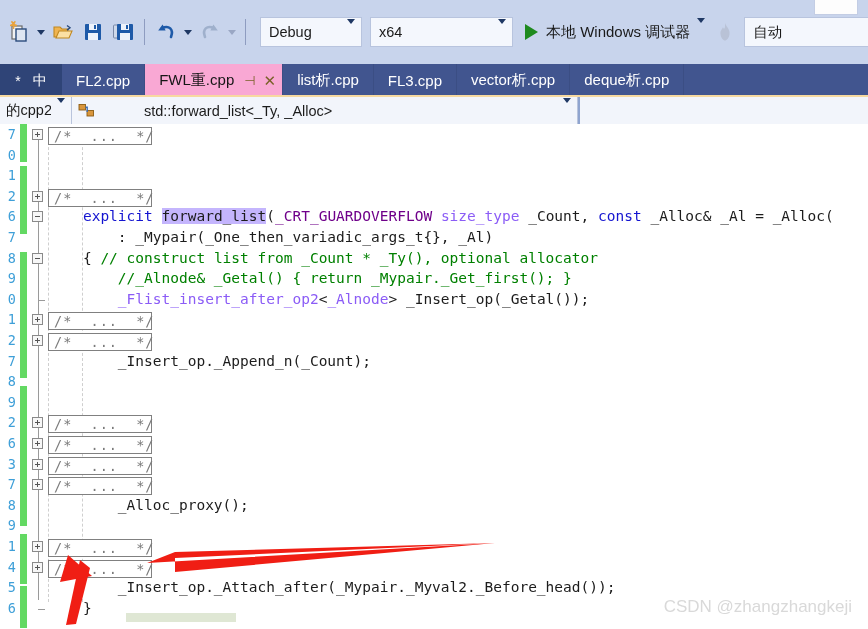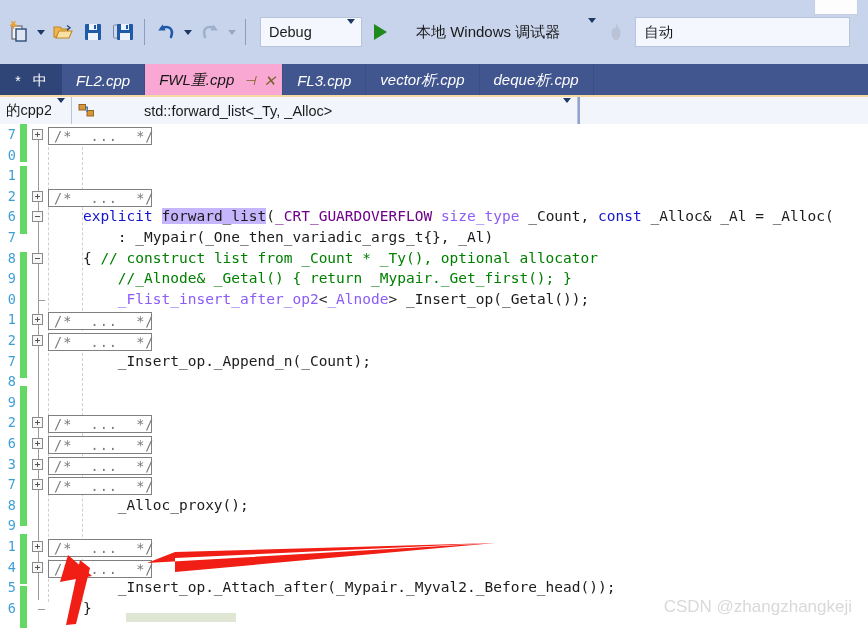--- a/index.html
+++ b/index.html
@@ -40,21 +40,20 @@
   }
   .combo .cb-text{flex:1 1 auto;white-space:nowrap;overflow:hidden;}
   .combo .cb-arrow{margin-left:8px;}
   .combo-debug{width:102px;margin-left:8px;}
   .combo-plat{width:143px;margin-left:8px;}
   .combo-auto{width:215px;margin-left:10px;}
 
   .run-btn{
     display:flex;align-items:center;height:30px;margin-left:10px;flex:0 0 auto;
     padding:0 2px;
-    gap:21px;
   }
   .play-tri{
     width:0;height:0;border-top:8px solid transparent;border-bottom:8px solid transparent;
     border-left:13px solid #1e8a1e;margin-right:8px;
   }
   .run-label{font-size:15px;color:#1a1a1a;white-space:nowrap;}
   .run-caret{margin-left:7px;}
 
   .flame{margin-left:9px;width:18px;height:26px;display:flex;align-items:center;justify-content:center;flex:0 0 auto;}
 
@@ -69,21 +68,20 @@
     background:#41558f;display:flex;align-items:stretch;
   }
   .tab-left-group{
     width:62px;display:flex;align-items:center;justify-content:center;gap:12px;
     background:#2f4477;color:#ffffff;font-size:14px;flex:0 0 auto;
   }
   .tab{
     display:flex;align-items:center;padding:0 14px;color:#ffffff;font-size:15px;
     white-space:nowrap;flex:0 0 auto;position:relative;
     border-right:1px solid #3b4e84;
-    font-style:italic;
   }
   .tab.active{
     background:#f9a8d4;color:#1a1a1a;padding-right:6px;
   }
   .tab .tab-pin{margin-left:10px;font-size:13px;color:#7a6128;}
   .tab .tab-close{margin-left:8px;font-size:15px;color:#7a6128;line-height:1;}
   .tab.active .tab-label{color:#161616;}
 
   
   .navbar{
@@ -244,20 +242,24 @@
         <span class="caret dim"></span>
       </div>
 
     <div class="tb-sep"></div>
 
     <div class="combo combo-debug">
       <span class="cb-text">Debug</span>
       <span class="cb-arrow"><span class="caret"></span></span>
     </div>
 
+    <div class="combo combo-plat">
+      <span class="cb-text">x64</span>
+      <span class="cb-arrow"><span class="caret"></span></span>
+    </div>
 
     <div class="run-btn">
       <span class="play-tri"></span>
       <span class="run-label">本地 Windows 调试器</span>
       <span class="run-caret"><span class="caret"></span></span>
     </div>
 
     <div class="flame">
       <svg width="16" height="20" viewBox="0 0 16 20">
         <path d="M8 1 C10 6, 13 7, 12.5 12 C12.2 16, 9.6 18.5, 8 18.5 C6.4 18.5, 3.8 16, 3.5 12 C3.2 8.5, 5 7.5, 6 5 C6.6 7.5, 8.4 8, 8 1 Z" fill="#b9c2d6"></path>
@@ -281,20 +283,23 @@
     <div class="tab">
       <span class="tab-label">FL2.cpp</span>
     </div>
 
     <div class="tab active">
       <span class="tab-label">FWL重.cpp</span>
       <span class="tab-pin">⊣</span>
       <span class="tab-close">✕</span>
     </div>
 
+    <div class="tab">
+      <span class="tab-label">list析.cpp</span>
+    </div>
 
     <div class="tab">
       <span class="tab-label">FL3.cpp</span>
     </div>
 
     <div class="tab">
       <span class="tab-label">vector析.cpp</span>
     </div>
 
     <div class="tab">

